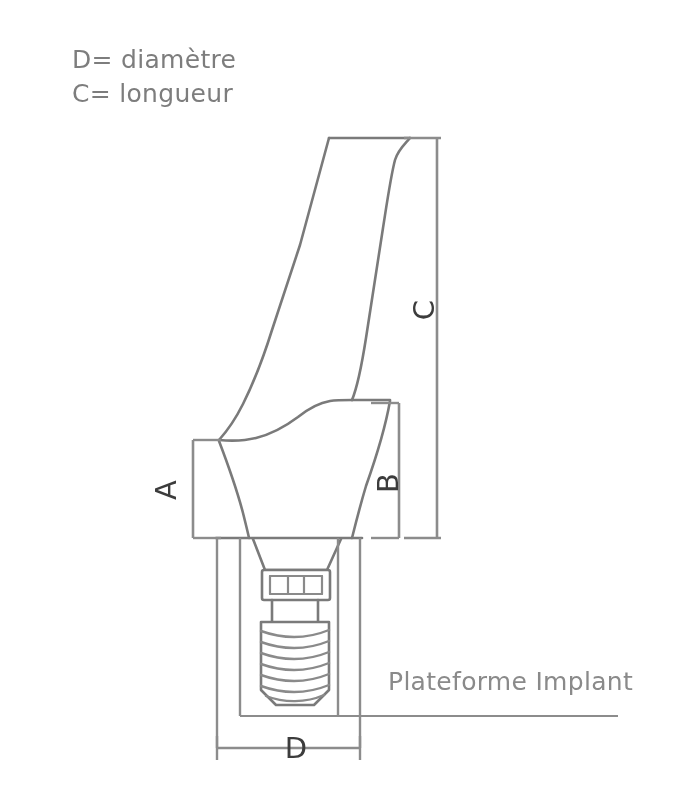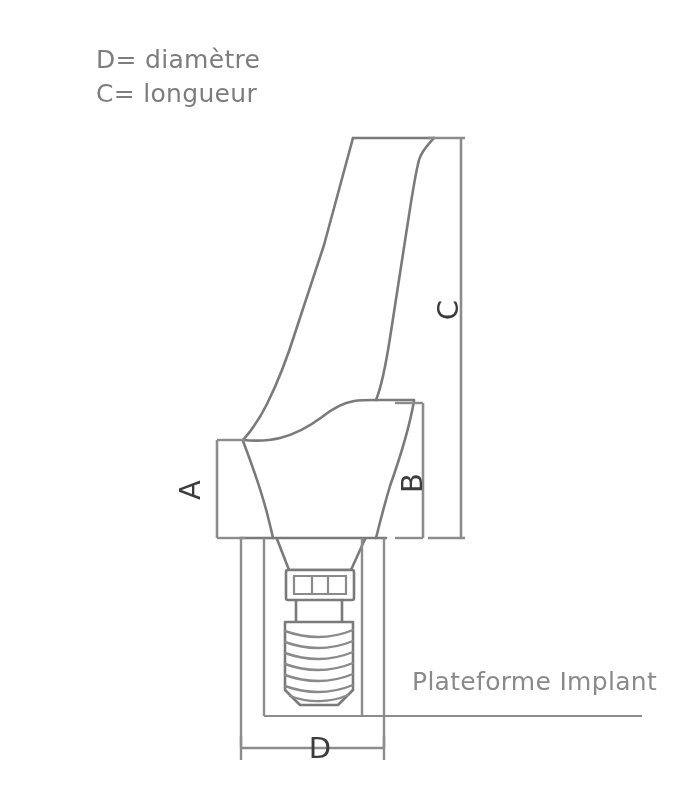--- a/index.html
+++ b/index.html
@@ -13,21 +13,20 @@
     position: relative;
     overflow: hidden;
     font-family: "DejaVu Sans", sans-serif;
   }
   #diagram-root {
     position: absolute;
     left: 0;
     top: 0;
     width: 624px;
     height: 800px;
-    margin-left: 24px;
   }
   svg.diagram {
     display: block;
     width: 700px;
     height: 800px;
   }
   .legend-text {
     font-family: "DejaVu Sans", sans-serif;
     font-size: 25px;
     fill: #7d7d7d;

